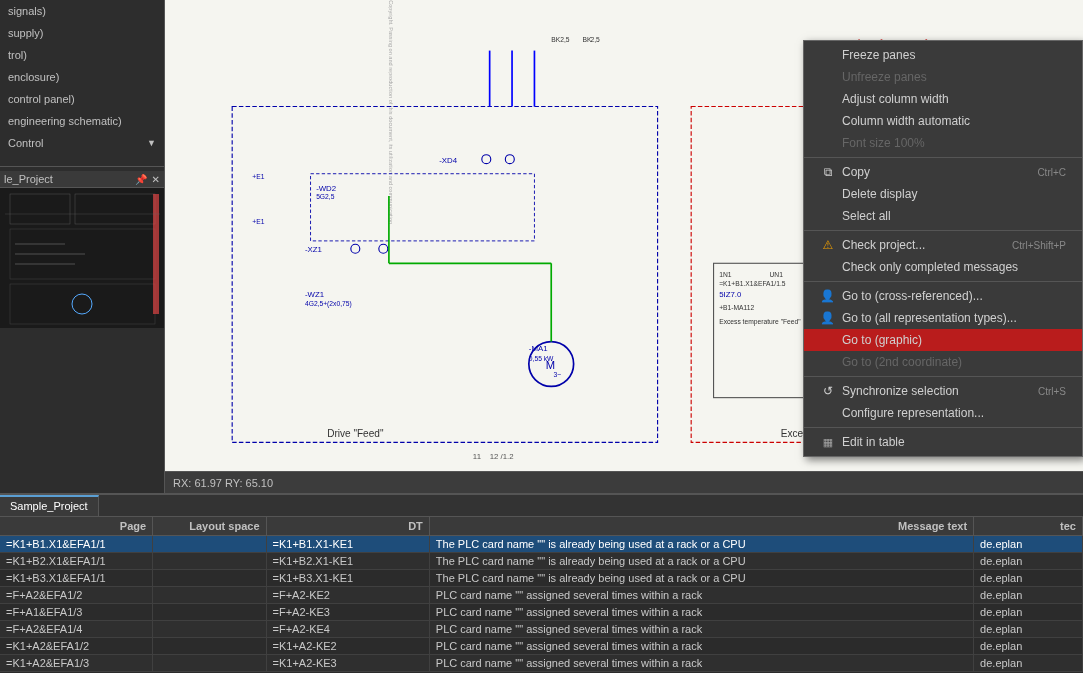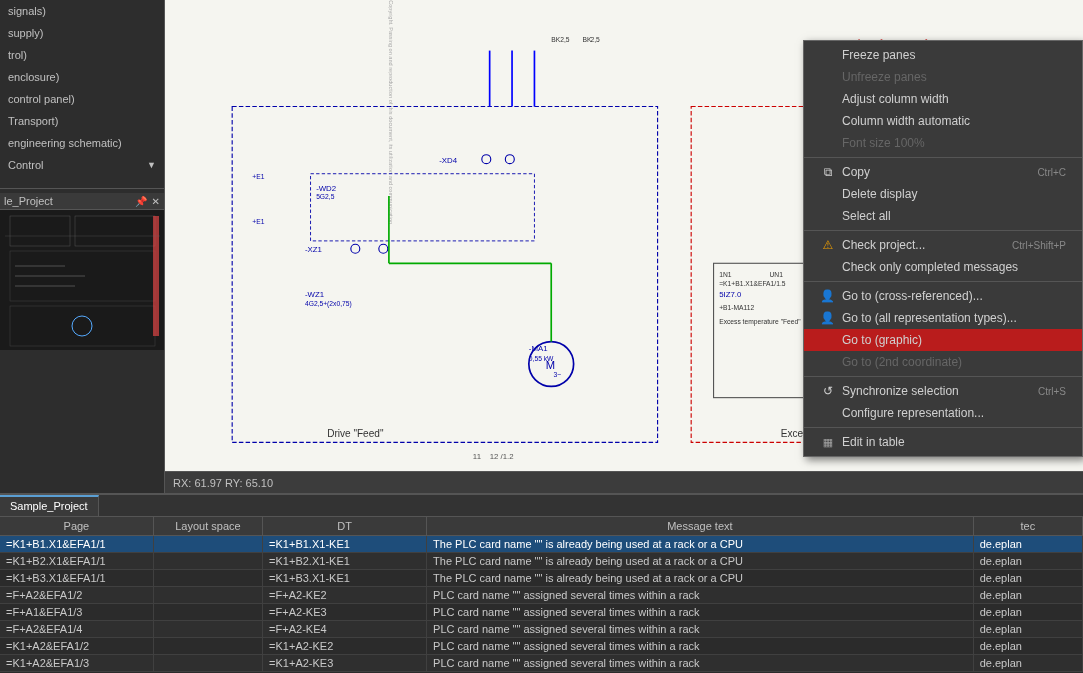--- a/index.html
+++ b/index.html
@@ -139,22 +139,22 @@
       background: #3a3a3a;
       color: #c0c0c0;
       position: sticky;
       top: 0;
     }
 
     thead th {
       padding: 3px 6px;
       border-right: 1px solid #555;
       border-bottom: 1px solid #555;
-      text-align: center;
-      font-weight: normal;
+      text-align: right;
+      font-weight: bold;
       white-space: nowrap;
     }
 
     tbody tr {
       background: #2b2b2b;
       border-bottom: 1px solid #404040;
     }
 
     tbody tr:nth-child(even) {
       background: #2f2f2f;
@@ -271,21 +271,20 @@
 <div class="main-container">
 
   <div class="top-area">
 
     <div class="sidebar">
       <div class="sidebar-item">signals)</div>
       <div class="sidebar-item">supply)</div>
       <div class="sidebar-item">trol)</div>
       <div class="sidebar-item">enclosure)</div>
       <div class="sidebar-item">control panel)</div>
-      <div class="sidebar-item">Transport)</div>
       <div class="sidebar-item">engineering schematic)</div>
       <div class="sidebar-item" style="display:flex;align-items:center;justify-content:space-between;">
         <span>Control</span>
         <span style="font-size:9px;">▼</span>
       </div>
 
       <div style="margin-top:12px;border-top:1px solid #555;padding-top:4px;">
         <div class="sidebar-panel-header">
           <span>le_Project</span>
           <div style="display:flex;gap:4px;">

